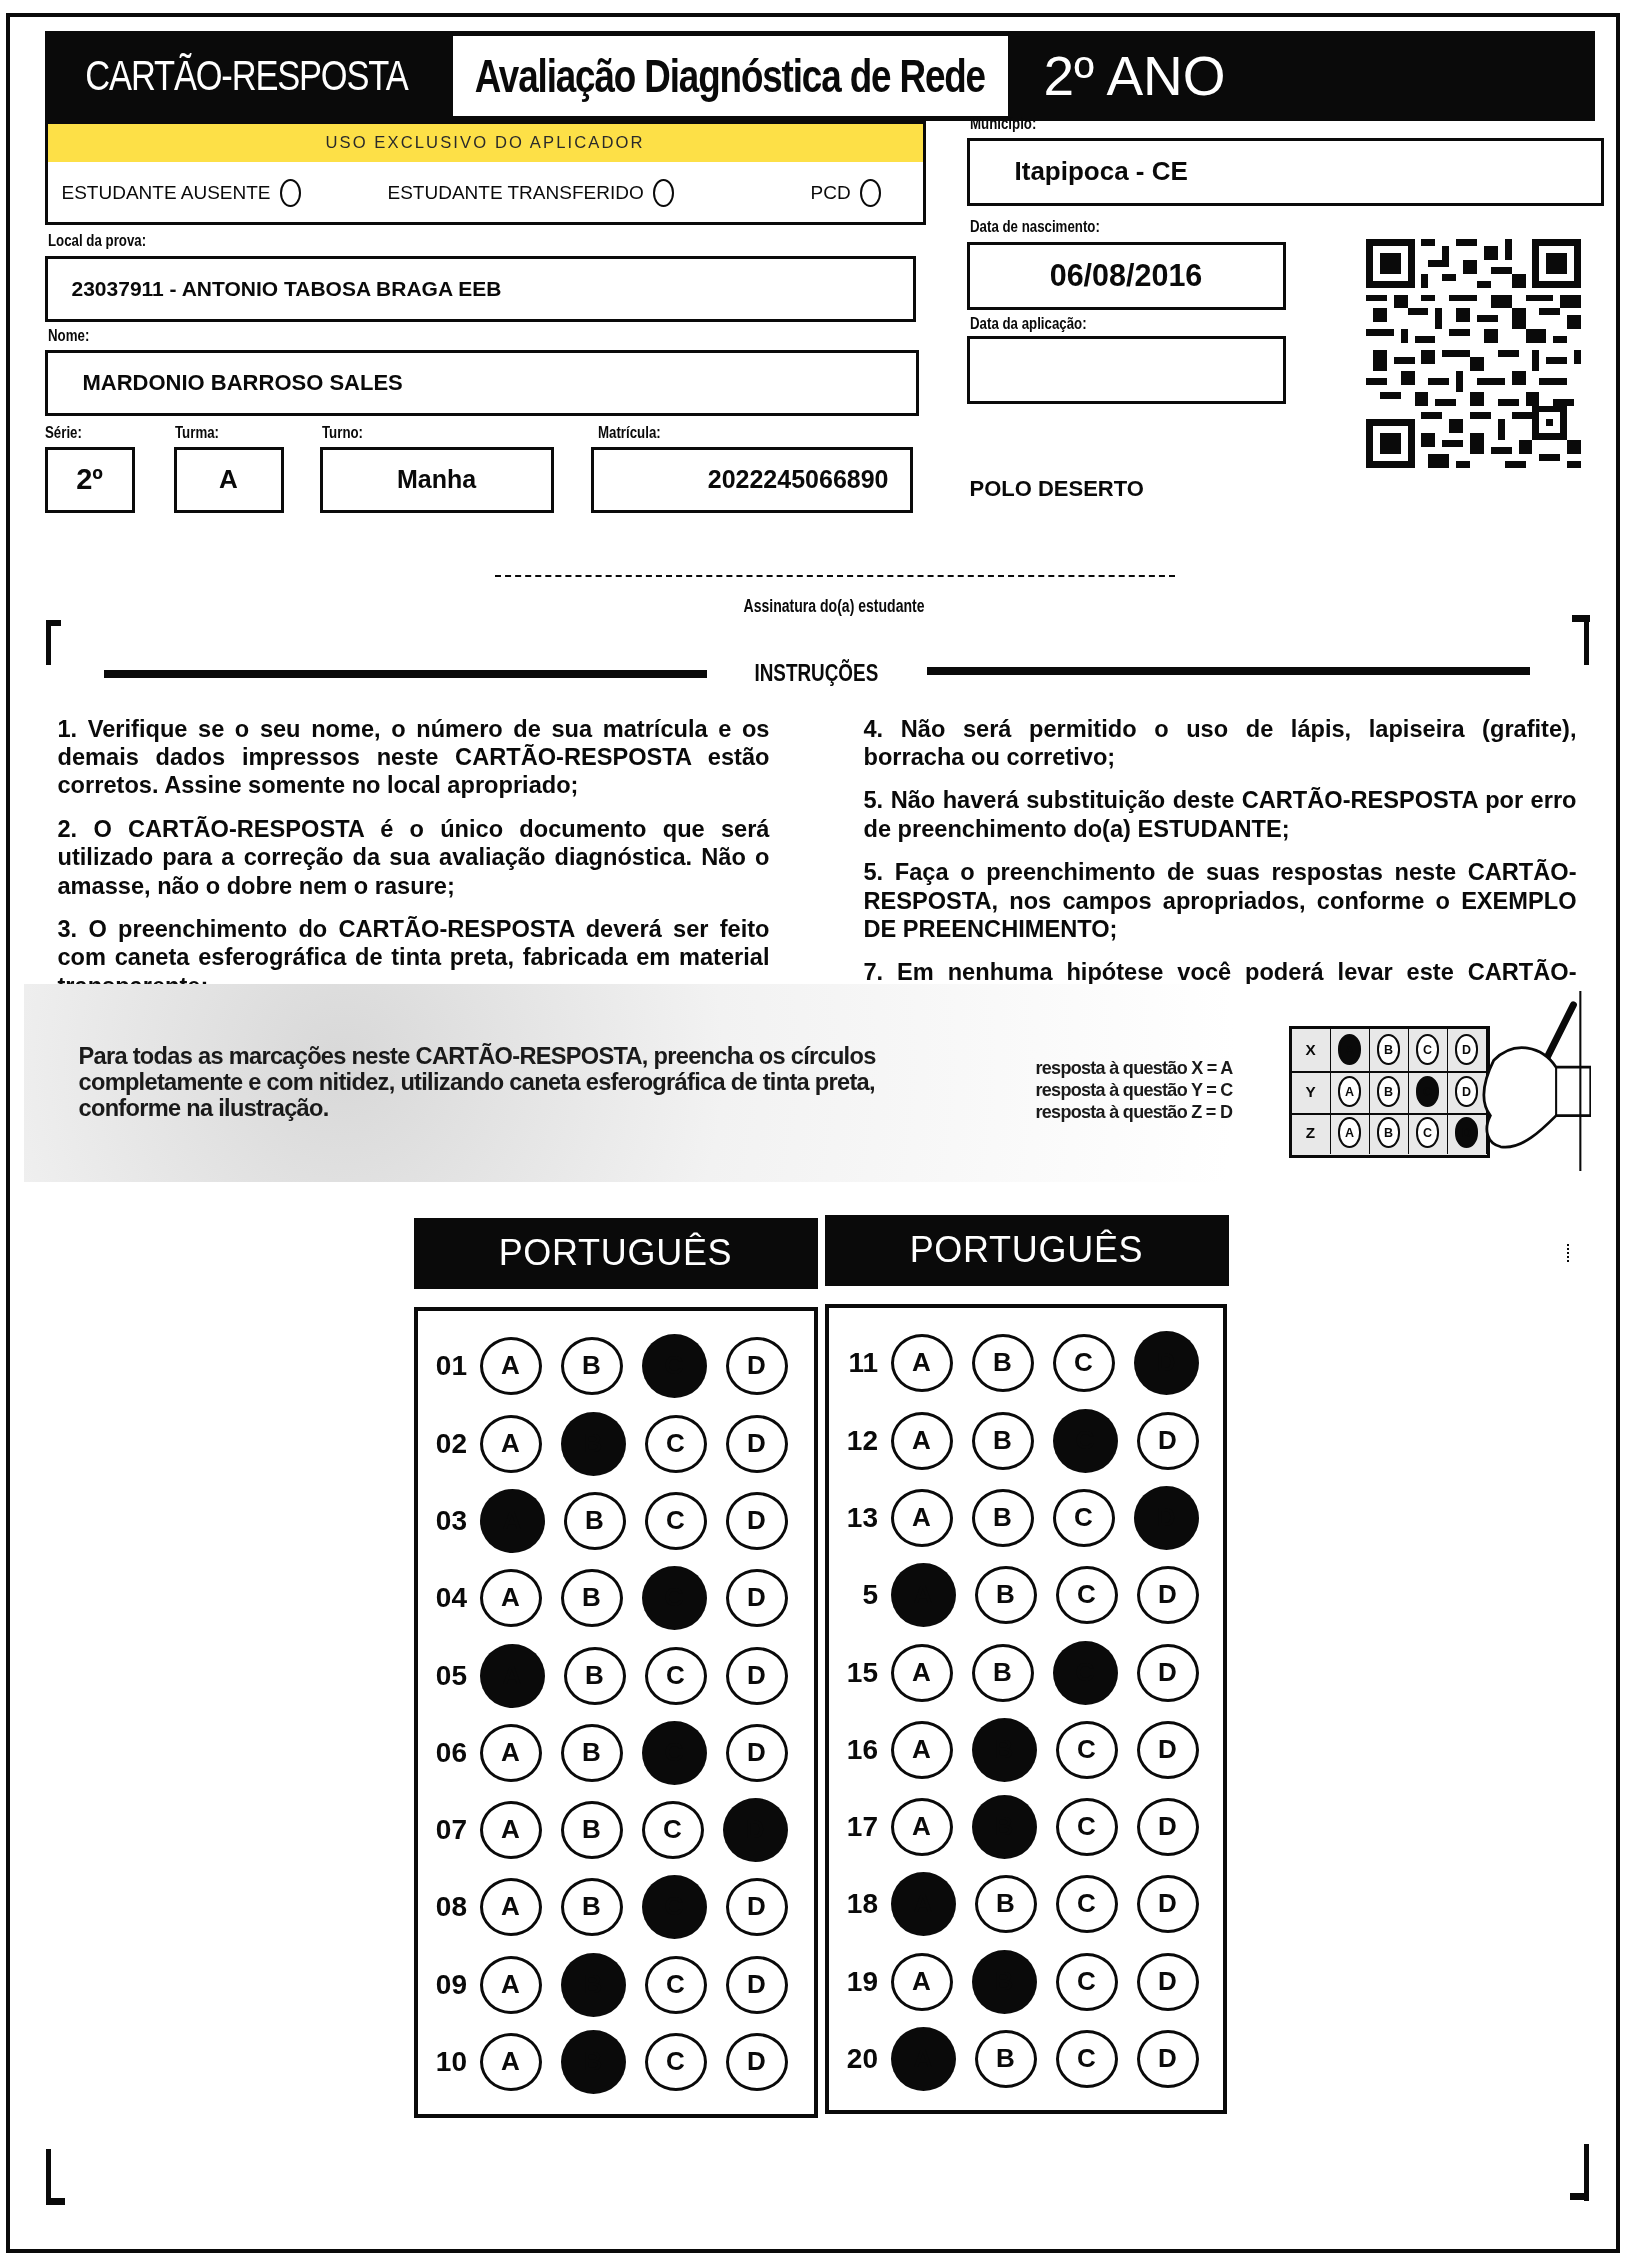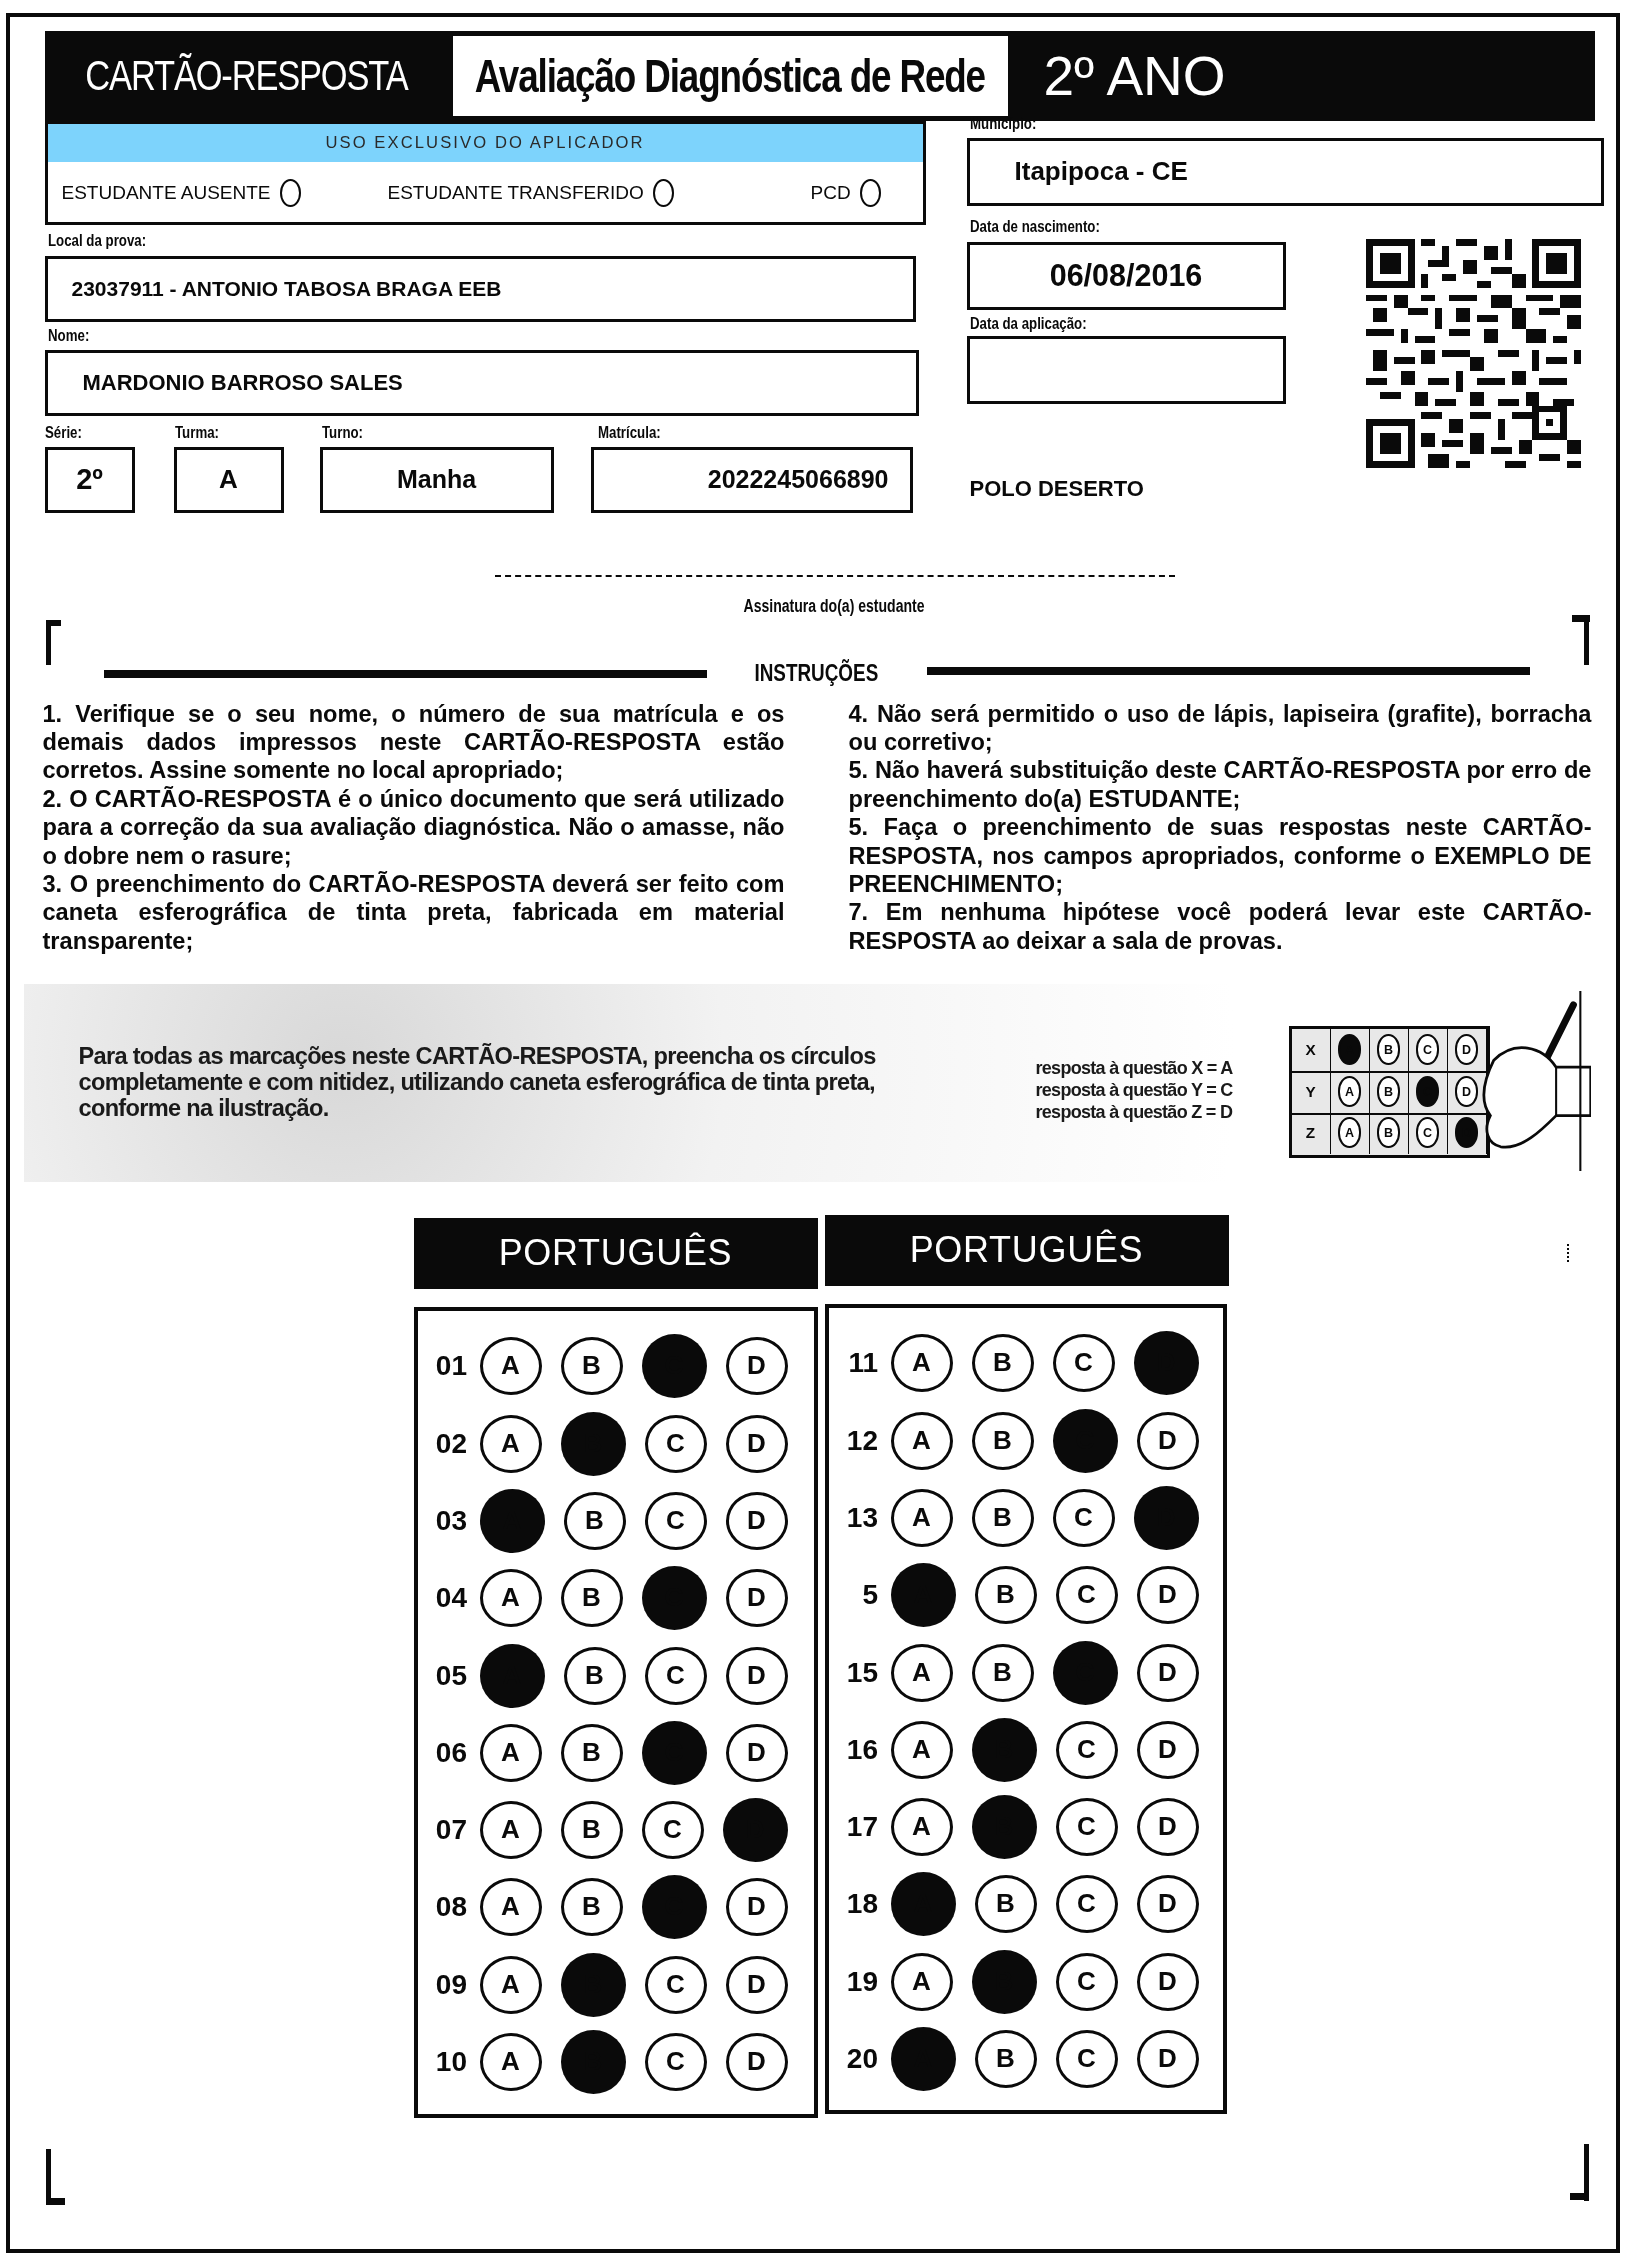--- a/index.html
+++ b/index.html
@@ -11,39 +11,39 @@
   
   .hdr-left { left: 35px; top: 14px; width: 404px; height: 90px; background: #0a0a0a; color: #fff; display: flex; align-items: center; justify-content: center; text-align: right; }
   .hdr-left span { font-size: 42px; letter-spacing: -1.4px; transform: scaleX(0.82); display: inline-block; }
   .hdr-mid { left: 438px; top: 14px; width: 565px; height: 90px; border: 5.5px solid #0a0a0a; box-sizing: border-box; background: #fff; display: flex; align-items: center; justify-content: center; }
   .hdr-mid span { font-size: 46px; font-weight: bold; letter-spacing: -1.4px; transform: scaleX(0.80); display: inline-block; white-space: nowrap; }
   .hdr-right { left: 1003px; top: 14px; width: 582px; height: 90px; background: #0a0a0a; color: #fff; display: flex; align-items: center; padding-left: 31px; box-sizing: border-box; }
   .hdr-right span { font-size: 55px; }
 
   
   .app-box { left: 35px; top: 104px; width: 881px; height: 104px; border: 3.5px solid #0a0a0a; box-sizing: border-box; }
-  .app-bar { position: absolute; left: 0; top: 0; right: 0; height: 38px; background: #7dd3fc; color: #2a2a2a; font-size: 16.6px; display: flex; align-items: center; justify-content: center; letter-spacing: 2.1px; }
+  .app-bar { position: absolute; left: 0; top: 0; right: 0; height: 38px; background: #fde047; color: #2a2a2a; font-size: 16.6px; display: flex; align-items: center; justify-content: center; letter-spacing: 2.1px; }
   .app-row { position: absolute; left: 0; right: 0; top: 42px; height: 55px; display: flex; align-items: center; font-size: 19px; }
   .app-opt { position: absolute; display: flex; align-items: center; gap: 9.7px; }
   .radio { width: 21px; height: 28px; border: 2.1px solid #0a0a0a; border-radius: 50%; box-sizing: border-box; display: inline-block; background: #fff; }
 
   .lbl { font-size: 16.6px; font-weight: bold; transform: scaleX(0.80); transform-origin: left center; white-space: nowrap; }
   .field { border: 3.5px solid #0a0a0a; box-sizing: border-box; background: #fff; display: flex; align-items: center; font-weight: bold; }
 
   
   .qr { left: 1356px; top: 222px; width: 215px; height: 229px; }
 
   .sig-line { left: 485px; top: 558px; width: 680px; border-top: 2.1px dashed #0a0a0a; }
   .sig-lbl { left: 485px; top: 579px; width: 680px; text-align: center; font-size: 18px; font-weight: bold; }
   .sig-lbl span { display: inline-block; transform: scaleX(0.78); }
 
   .corner { position: absolute; background: #0a0a0a; }
   .instr-rule { height: 8.3px; background: #0a0a0a; }
   .instr-col { font-size: 23.6px; font-weight: bold; line-height: 28.4px; text-align: justify; }
-  .instr-col p { margin: 0; }
+  .instr-col p { margin: 15px; }
 
   
   .ex-area { left: 14px; top: 967px; width: 1588px; height: 198px; background: radial-gradient(circle at 20% 40%, #d8d8d8 0, #f2f2f2 30%, #ffffff 70%); }
   .ex-text { left: 69px; top: 1026px; width: 818px; font-size: 23.6px; font-weight: bold; line-height: 26px; color: #1a1a1a; letter-spacing: -0.7px; }
   .ex-legend { left: 1026px; top: 1040px; font-size: 18px; font-weight: bold; line-height: 22px; letter-spacing: -0.7px; color: #1a1a1a; }
   .ex-grid { left: 1279px; top: 1009px; width: 201px; height: 132px; border: 3.5px solid #0a0a0a; box-sizing: border-box; background: #e8e8e8; }
   .ex-row { position: absolute; left: 0; right: 0; height: 42px; display: flex; border-bottom: 2.1px solid #0a0a0a; }
   .ex-cell { width: 40px; height: 100%; border-right: 1.4px solid #0a0a0a; box-sizing: border-box; display: flex; align-items: center; justify-content: center; font-weight: bold; font-size: 15.3px; }
   .ex-bub { width: 23.6px; height: 30.5px; border: 2.1px solid #0a0a0a; border-radius: 50%; box-sizing: border-box; display: flex; align-items: center; justify-content: center; font-size: 12.5px; font-weight: bold; background: #fff; }
   .ex-bub.filled { background: #0a0a0a; color: #0a0a0a; }

